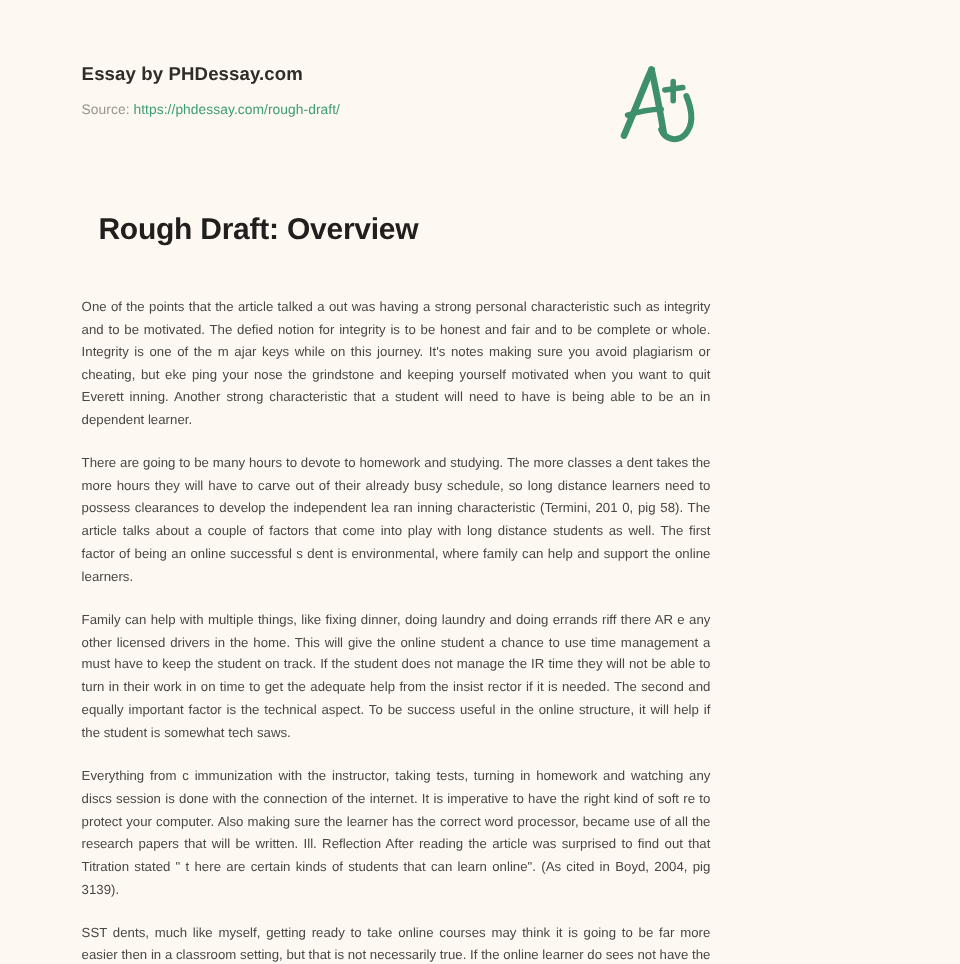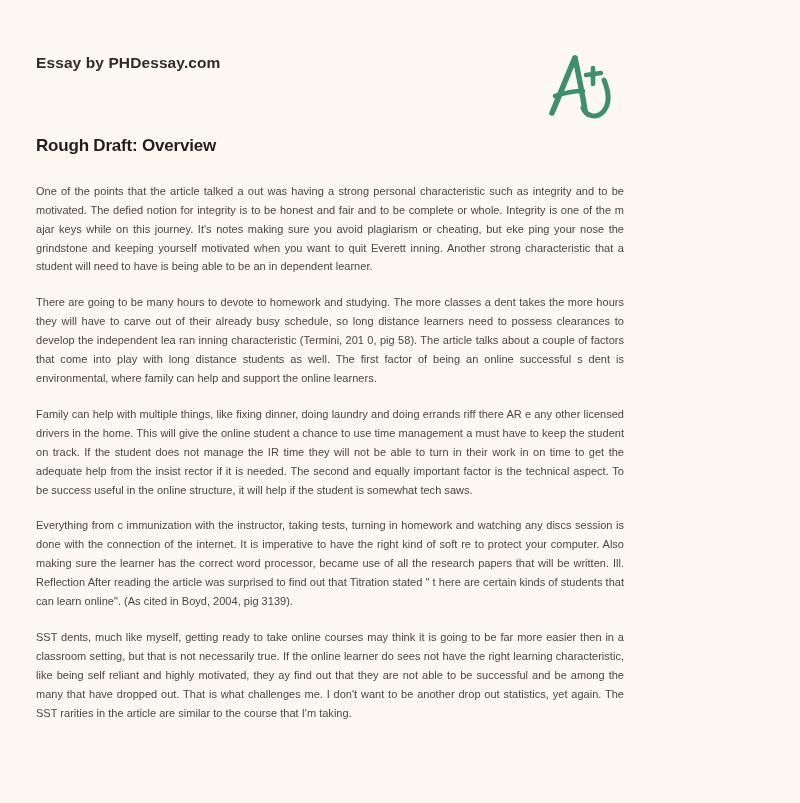--- a/index.html
+++ b/index.html
@@ -12,21 +12,21 @@
     background: #fdf8f1;
     font-family: "Liberation Sans", sans-serif;
     color: #3f3b37;
     overflow: hidden;
   }
   .page {
     position: relative;
     width: 660px;
     height: 803px;
     box-sizing: border-box;
-    padding: 0 36px;
+    padding: 0 68px;
   }
   
   .header {
     position: relative;
     padding-top: 54px;
   }
   .byline {
     font-size: 15.5px;
     font-weight: 700;
     color: #2f2c29;
@@ -52,23 +52,23 @@
     position: absolute;
     top: 44px;
     right: 0px;
     width: 86px;
     height: 86px;
   }
   .logo svg { display: block; }
 
   
   .doc-title {
-    margin: 0;
+    margin: 14px;
     padding-top: 62px;
-    font-size: 17px;
+    font-size: 25px;
     font-weight: 700;
     color: #211f1d;
     letter-spacing: -0.2px;
     line-height: 1.25;
   }
 
   
   .body-copy {
     padding-top: 26px;
   }
@@ -85,20 +85,24 @@
   }
 </style>
 </head>
 <body>
 
 <div class="page">
 
   <div class="header">
     <p class="byline">Essay by PHDessay.com</p>
 
+    <p class="source-line">
+      <span class="source-label">Source:</span>
+      <a class="source-url" href="#">https://phdessay.com/rough-draft/</a>
+    </p>
 
     <div class="logo">
       <svg viewBox="0 0 86 86" width="86" height="86" aria-hidden="true">
         <g fill="none" stroke="#3e8f6b" stroke-linecap="round" stroke-linejoin="round">
 
           <path d="M37 14 C33 22 24 46 14 69" stroke-width="5.5"></path>
           <path d="M37 14 C40 28 44 48 47 66" stroke-width="5.5"></path>
           <path d="M17 52 C26 49 38 47 45 47" stroke-width="4.6"></path>
 
           <path d="M55 24 L55 40" stroke-width="4.6"></path>

